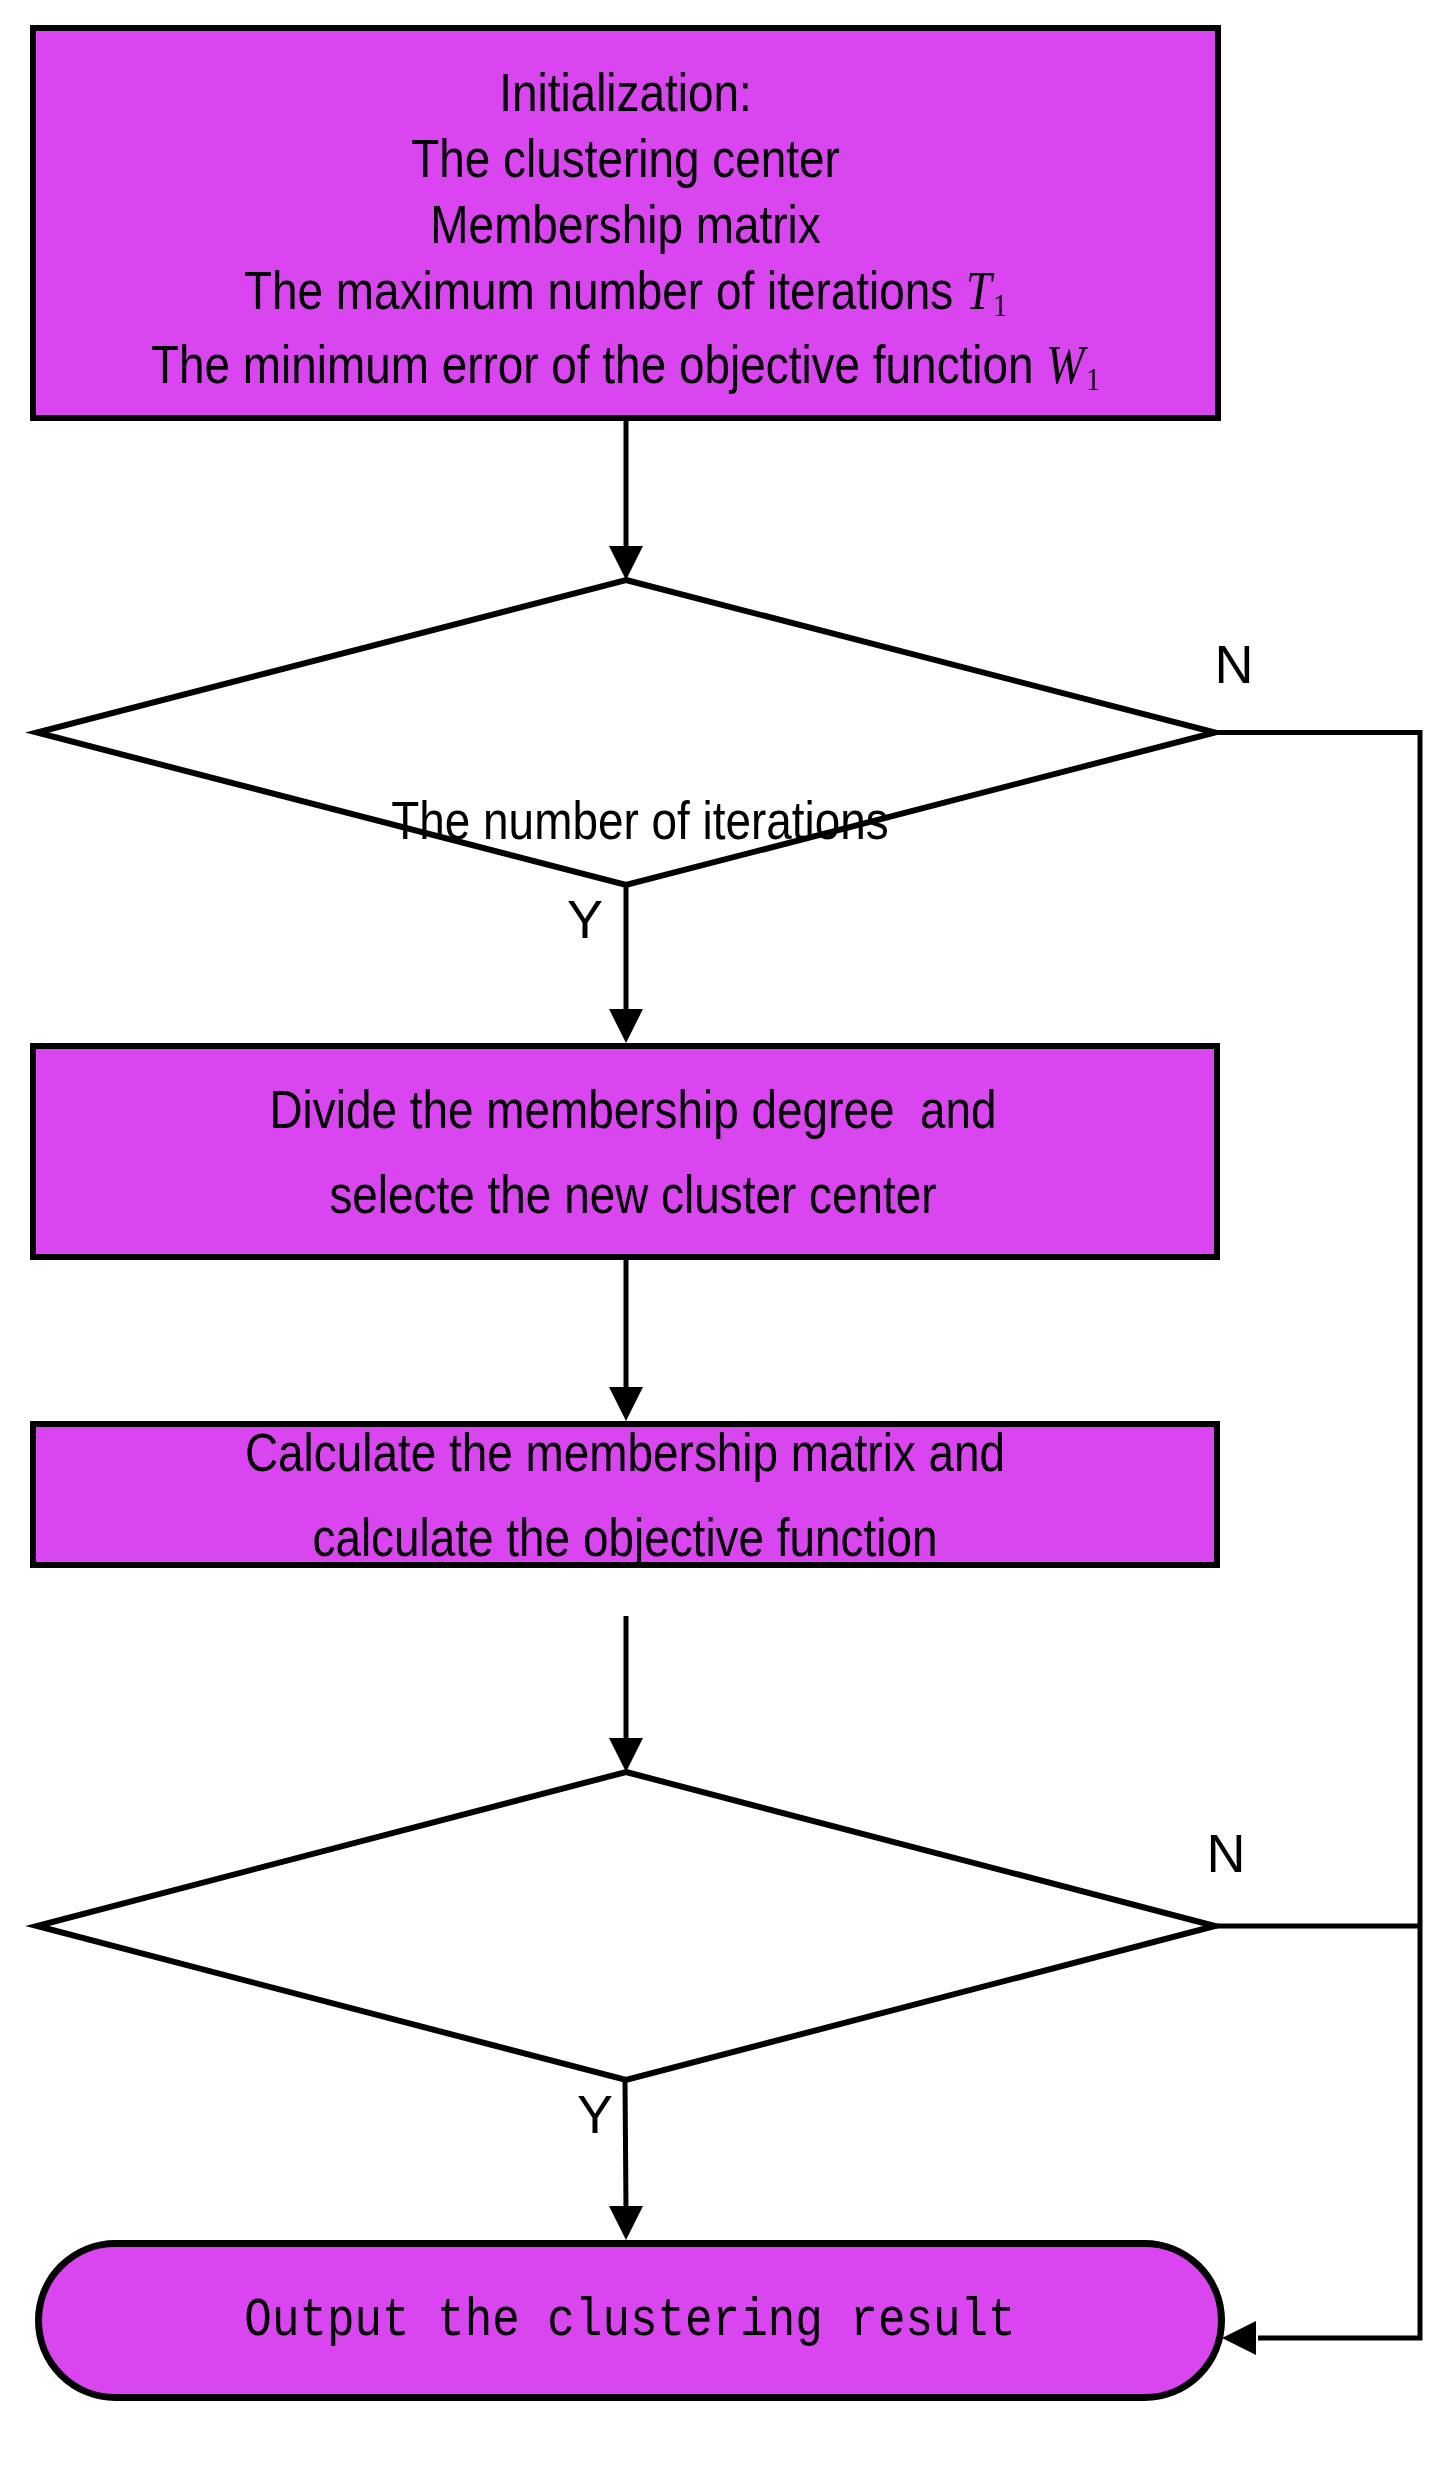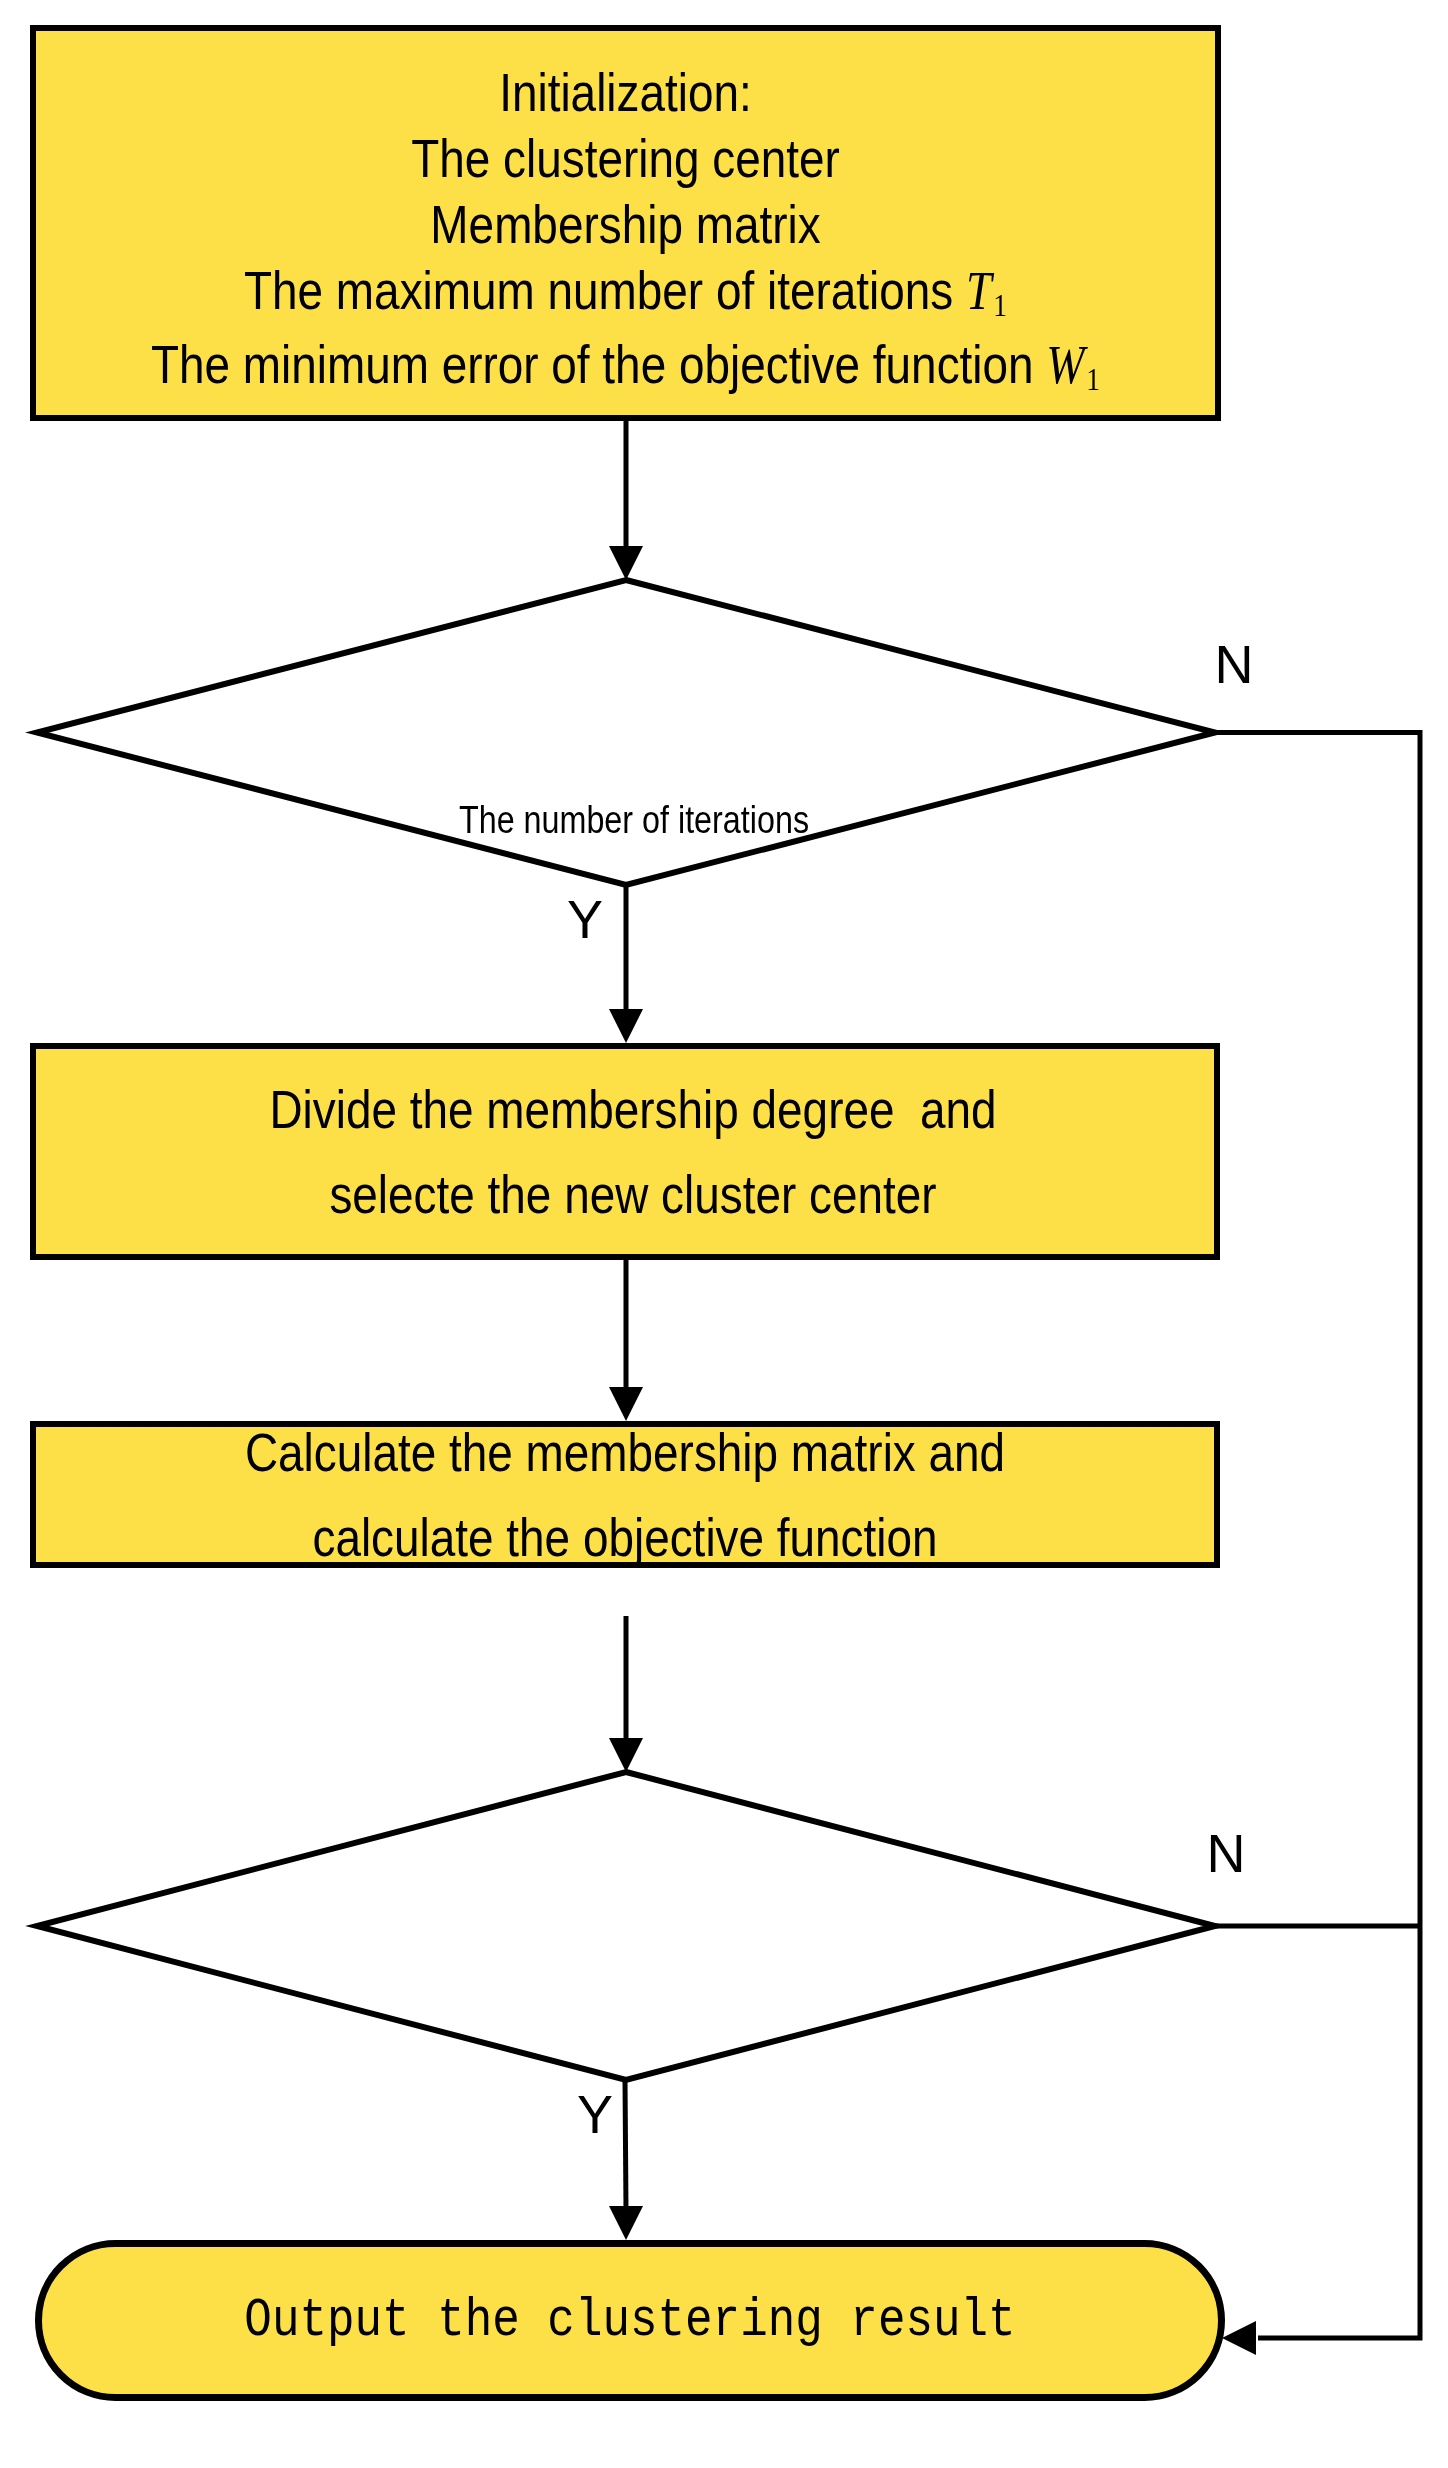--- a/index.html
+++ b/index.html
@@ -10,41 +10,41 @@
     font-family:"Liberation Sans", sans-serif;
     color:#000000;
     overflow:hidden;
   }
   svg.layer { position:absolute; left:0; top:0; }
 
   .box {
     position:absolute;
     box-sizing:border-box;
     border:6px solid #000000;
-    background:#fde047;
+    background:#d946ef;
     display:flex; flex-direction:column;
     align-items:center; justify-content:center;
     text-align:center;
   }
   .cx { width:100%; transform:scaleX(0.85); transform-origin:50% 50%; }
   .line { white-space:pre-wrap; }
 
   #init  { left:30px;  top:25px;   width:1191px; height:396px; font-size:54px; line-height:66px; padding-top:18px; }
   #proc1 { left:30px;  top:1043px; width:1190px; height:217px; font-size:54px; line-height:85px;padding-left:16px; }
   #proc2 { left:30px;  top:1421px; width:1190px; height:147px; font-size:54px; line-height:85px; }
   #term  { left:35px;  top:2240px; width:1190px; height:161px; font-size:54px; border-radius:99px; border-width:7px;font-family:Liberation Mono, monospace; }
 
   .dtext {
     position:absolute;
     width:1000px;
     text-align:center;
     line-height:64px;
     white-space:pre-wrap;
   }
-  #d1t1 { left:134px; top:660px;  font-size:38px; }
+  #d1t1 { left:140px; top:660px;  font-size:54px; }
   #d1t2 { left:126px; top:748px;  font-size:52px; }
   #d2t  { left:200px; top:1898px; font-size:54px; }
 
   .edge-label {
     position:absolute;
     width:120px;
     text-align:center;
     font-size:54px;
     line-height:64px;
   }

